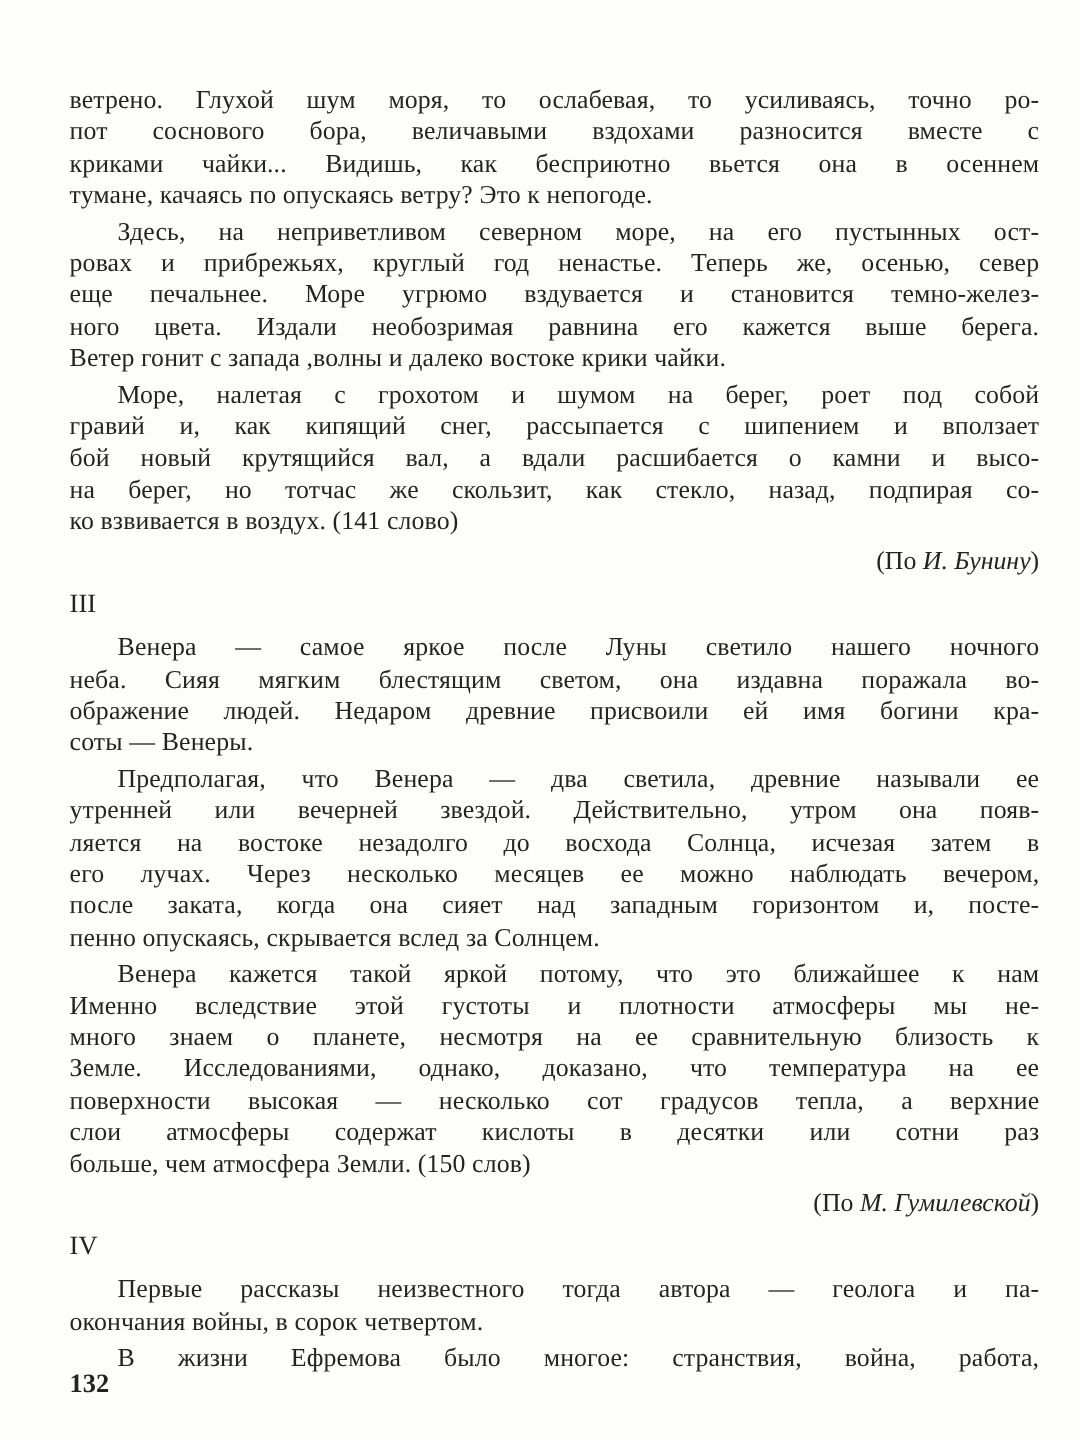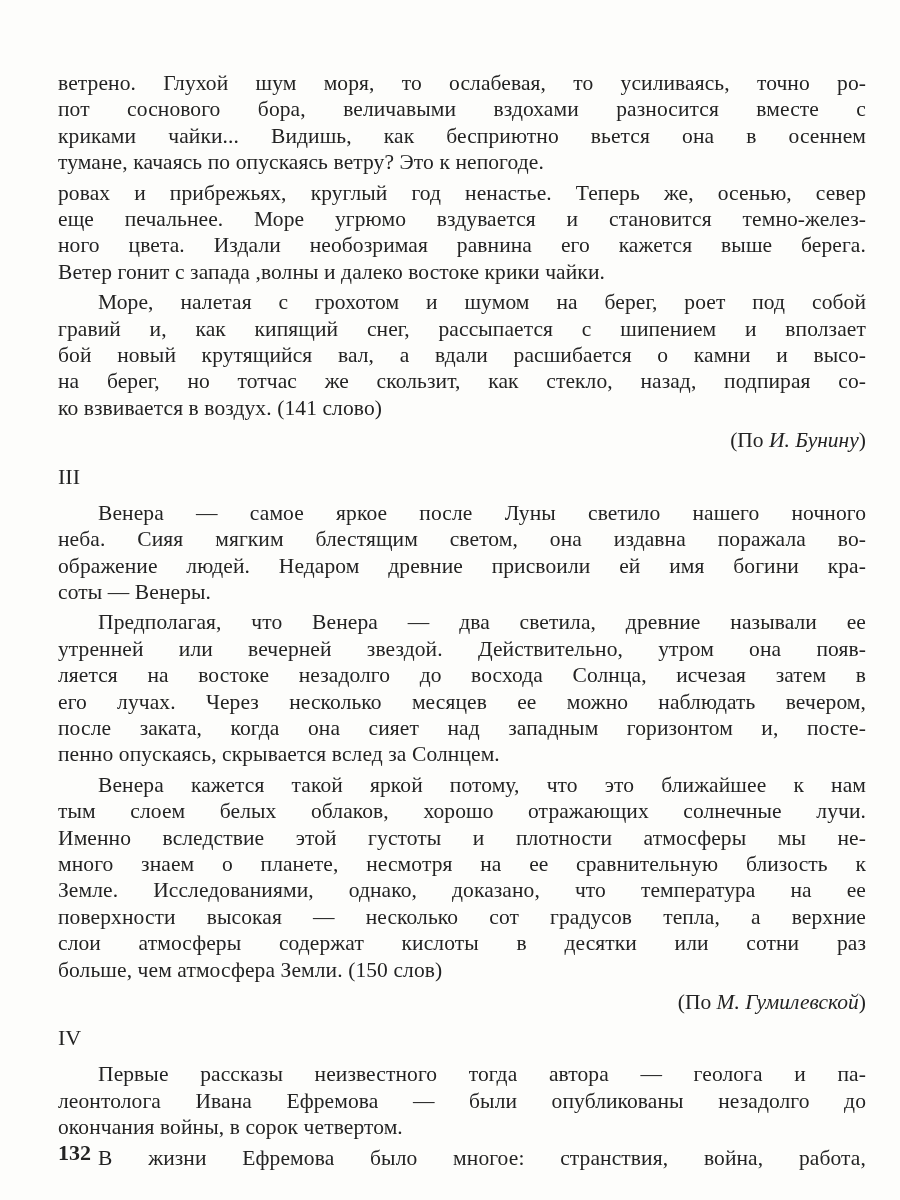--- a/index.html
+++ b/index.html
@@ -73,20 +73,21 @@
 <div class="page">
 
   <div>
     <p class="para">
       <span class="line">ветрено. Глухой шум моря, то ослабевая, то усиливаясь, точно ро-</span>
       <span class="line">пот соснового бора, величавыми вздохами разносится вместе с</span>
       <span class="line">криками чайки... Видишь, как бесприютно вьется она в осеннем</span>
       <span class="line last">тумане, качаясь по опускаясь ветру? Это к непогоде.</span>
     </p>
     <p class="para gap">
+      <span class="line indent">Здесь, на неприветливом северном море, на его пустынных ост-</span>
       <span class="line">ровах и прибрежьях, круглый год ненастье. Теперь же, осенью, север</span>
       <span class="line">еще печальнее. Море угрюмо вздувается и становится темно-желез-</span>
       <span class="line">ного цвета. Издали необозримая равнина его кажется выше берега.</span>
       <span class="line last">Ветер гонит с запада ,волны и далеко востоке крики чайки.</span>
     </p>
     <p class="para gap">
       <span class="line indent">Море, налетая с грохотом и шумом на берег, роет под собой</span>
       <span class="line">гравий и, как кипящий снег, рассыпается с шипением и вползает</span>
       <span class="line">бой новый крутящийся вал, а вдали расшибается о камни и высо-</span>
       <span class="line">на берег, но тотчас же скользит, как стекло, назад, подпирая со-</span>
@@ -106,36 +107,34 @@
     <p class="para gap">
       <span class="line indent">Предполагая, что Венера — два светила, древние называли ее</span>
       <span class="line">утренней или вечерней звездой. Действительно, утром она появ-</span>
       <span class="line">ляется на востоке незадолго до восхода Солнца, исчезая затем в</span>
       <span class="line">его лучах. Через несколько месяцев ее можно наблюдать вечером,</span>
       <span class="line">после заката, когда она сияет над западным горизонтом и, посте-</span>
       <span class="line last">пенно опускаясь, скрывается вслед за Солнцем.</span>
     </p>
     <p class="para gap">
       <span class="line indent">Венера кажется такой яркой потому, что это ближайшее к нам</span>
-      <span class="line">тым слоем белых облаков, хорошо отражающих солнечные лучи.</span>
       <span class="line">Именно вследствие этой густоты и плотности атмосферы мы не-</span>
       <span class="line">много знаем о планете, несмотря на ее сравнительную близость к</span>
       <span class="line">Земле. Исследованиями, однако, доказано, что температура на ее</span>
       <span class="line">поверхности высокая — несколько сот градусов тепла, а верхние</span>
       <span class="line">слои атмосферы содержат кислоты в десятки или сотни раз</span>
       <span class="line last">больше, чем атмосфера Земли. (150 слов)</span>
     </p>
     <p class="attribution"><span>(По </span><i>М. Гумилевской</i><span>)</span></p>
   </div>
 
   <div>
     <div class="section-num">IV</div>
     <p class="para">
       <span class="line indent">Первые рассказы неизвестного тогда автора — геолога и па-</span>
-      <span class="line">леонтолога Ивана Ефремова — были опубликованы незадолго до</span>
       <span class="line last">окончания войны, в сорок четвертом.</span>
     </p>
     <p class="para gap">
       <span class="line indent">В жизни Ефремова было многое: странствия, война, работа,</span>
 
     </p>
   </div>
 </div>
 
 <div class="page-number">132</div>

